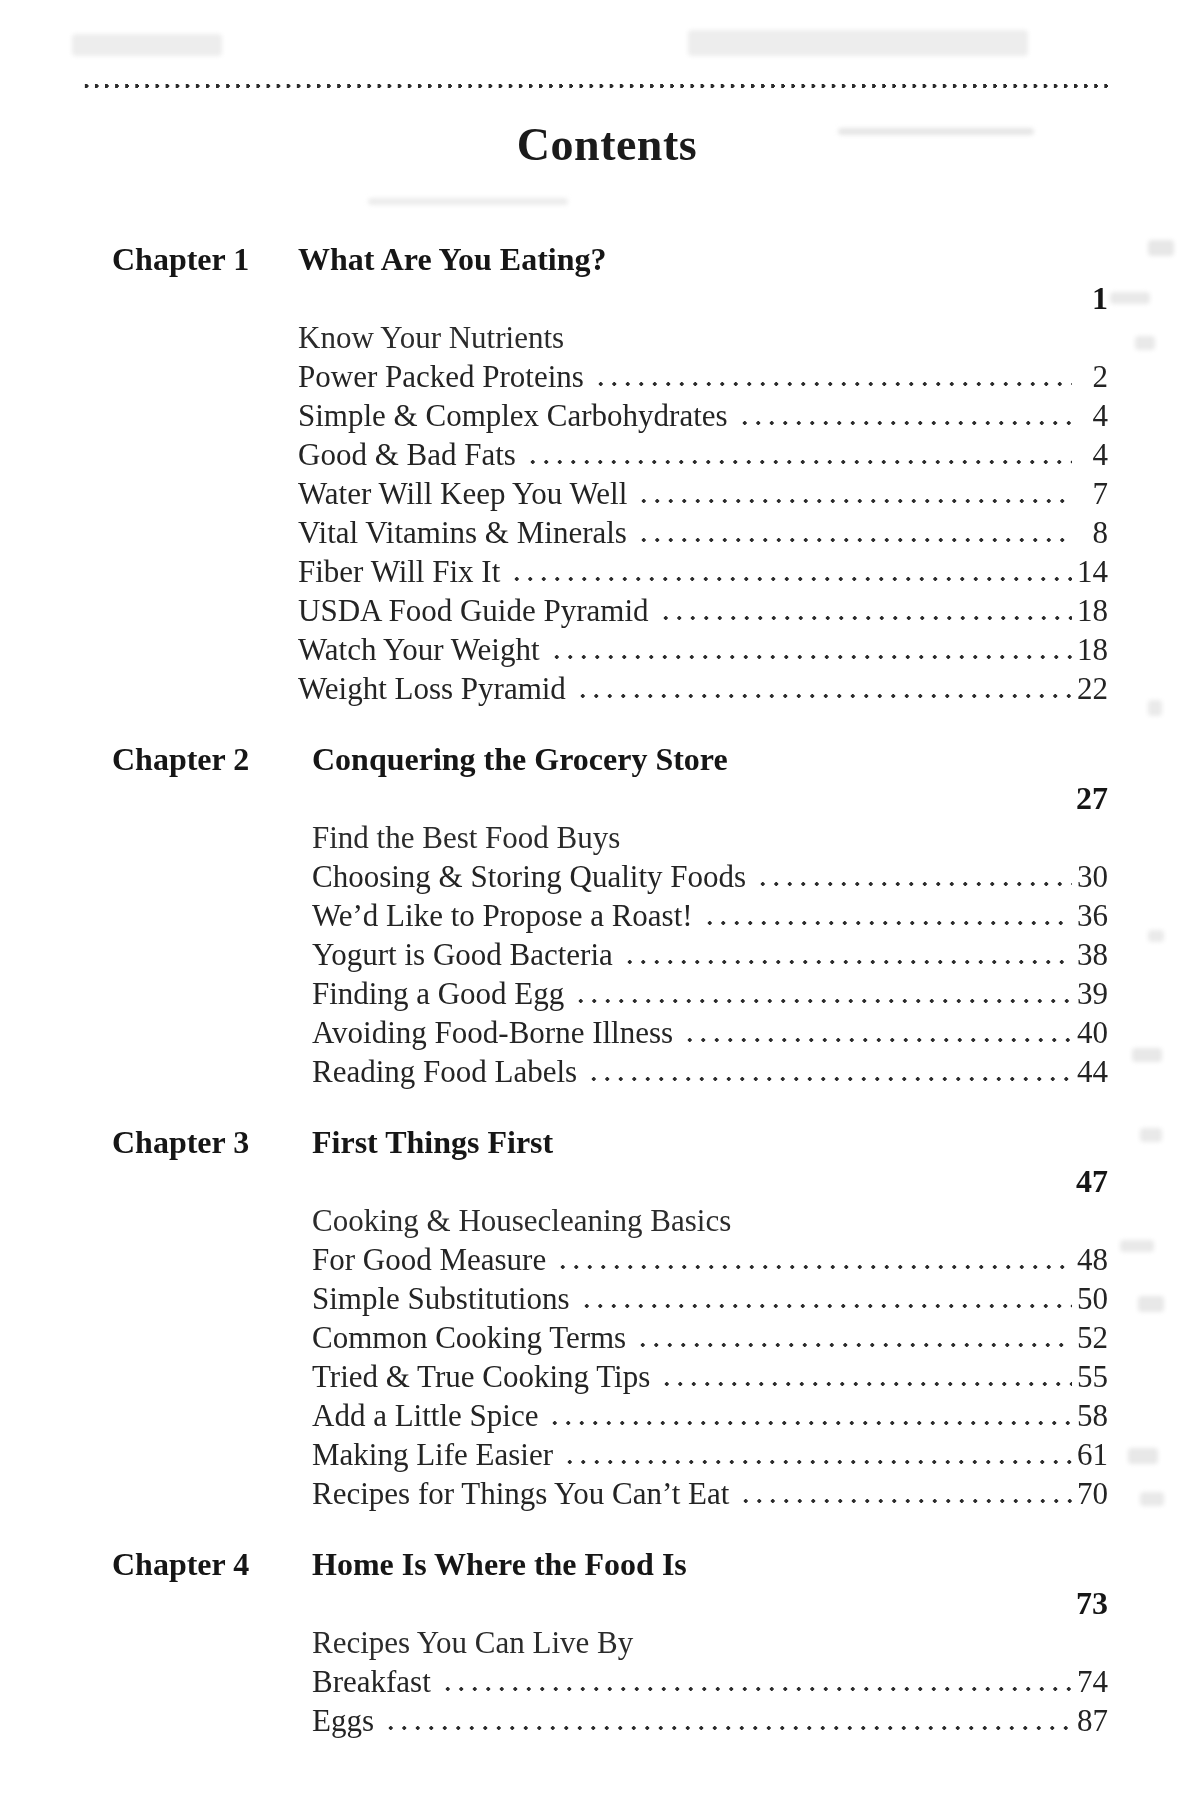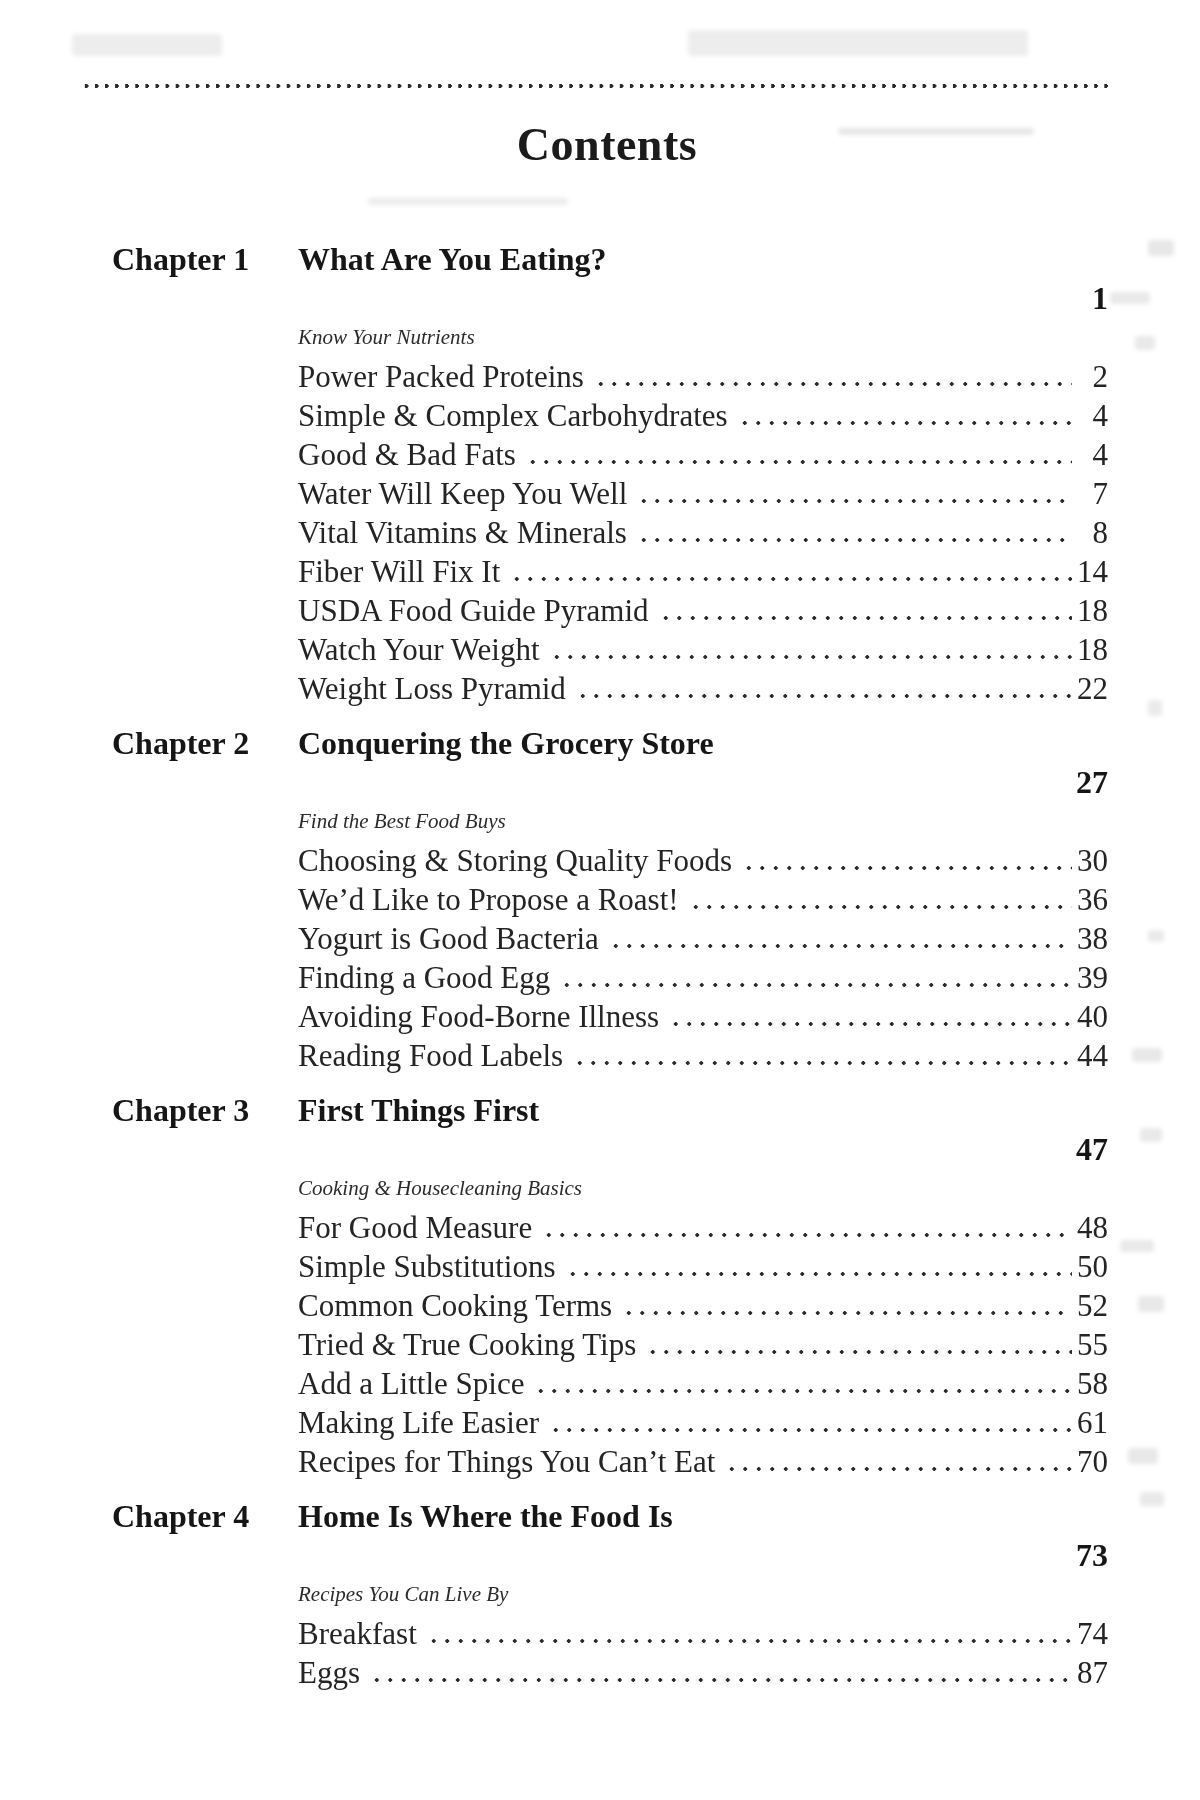--- a/index.html
+++ b/index.html
@@ -49,21 +49,21 @@
   .toc {
     position: absolute;
     top: 240px;
     left: 112px;
     width: 996px;
   }
   .chapter {
     display: grid;
     grid-template-columns: 186px 1fr;
   }
-  .chapter + .chapter { margin-top: 16px; }
+  .chapter + .chapter { margin-top: 32px; gap: 14px; }
 
   .chapter-label {
     font-weight: 700;
     font-size: 32px;
     line-height: 39px;
     color: #161616;
     white-space: nowrap;
   }
   .row {
     display: flex;
@@ -72,22 +72,21 @@
     white-space: nowrap;
   }
   .heading-row {
     font-weight: 700;
     font-size: 32px;
     color: #161616;
     flex-direction: column;
   }
   .subtitle {
     display: block;
-    font-style: italic;
-    font-size: 21px;
+    font-size: 31px;
     line-height: 39px;
     color: #2b2b2b;
   }
   .leader {
     flex: 1 1 auto;
     background-image: radial-gradient(circle 2px at 6.75px 3px, #2b2b2b 97%, rgba(0,0,0,0) 100%);
     background-size: 13.5px 6px;
     background-repeat: repeat-x;
     background-position: 3px 24px;
     margin: 0 4px 0 7px;

